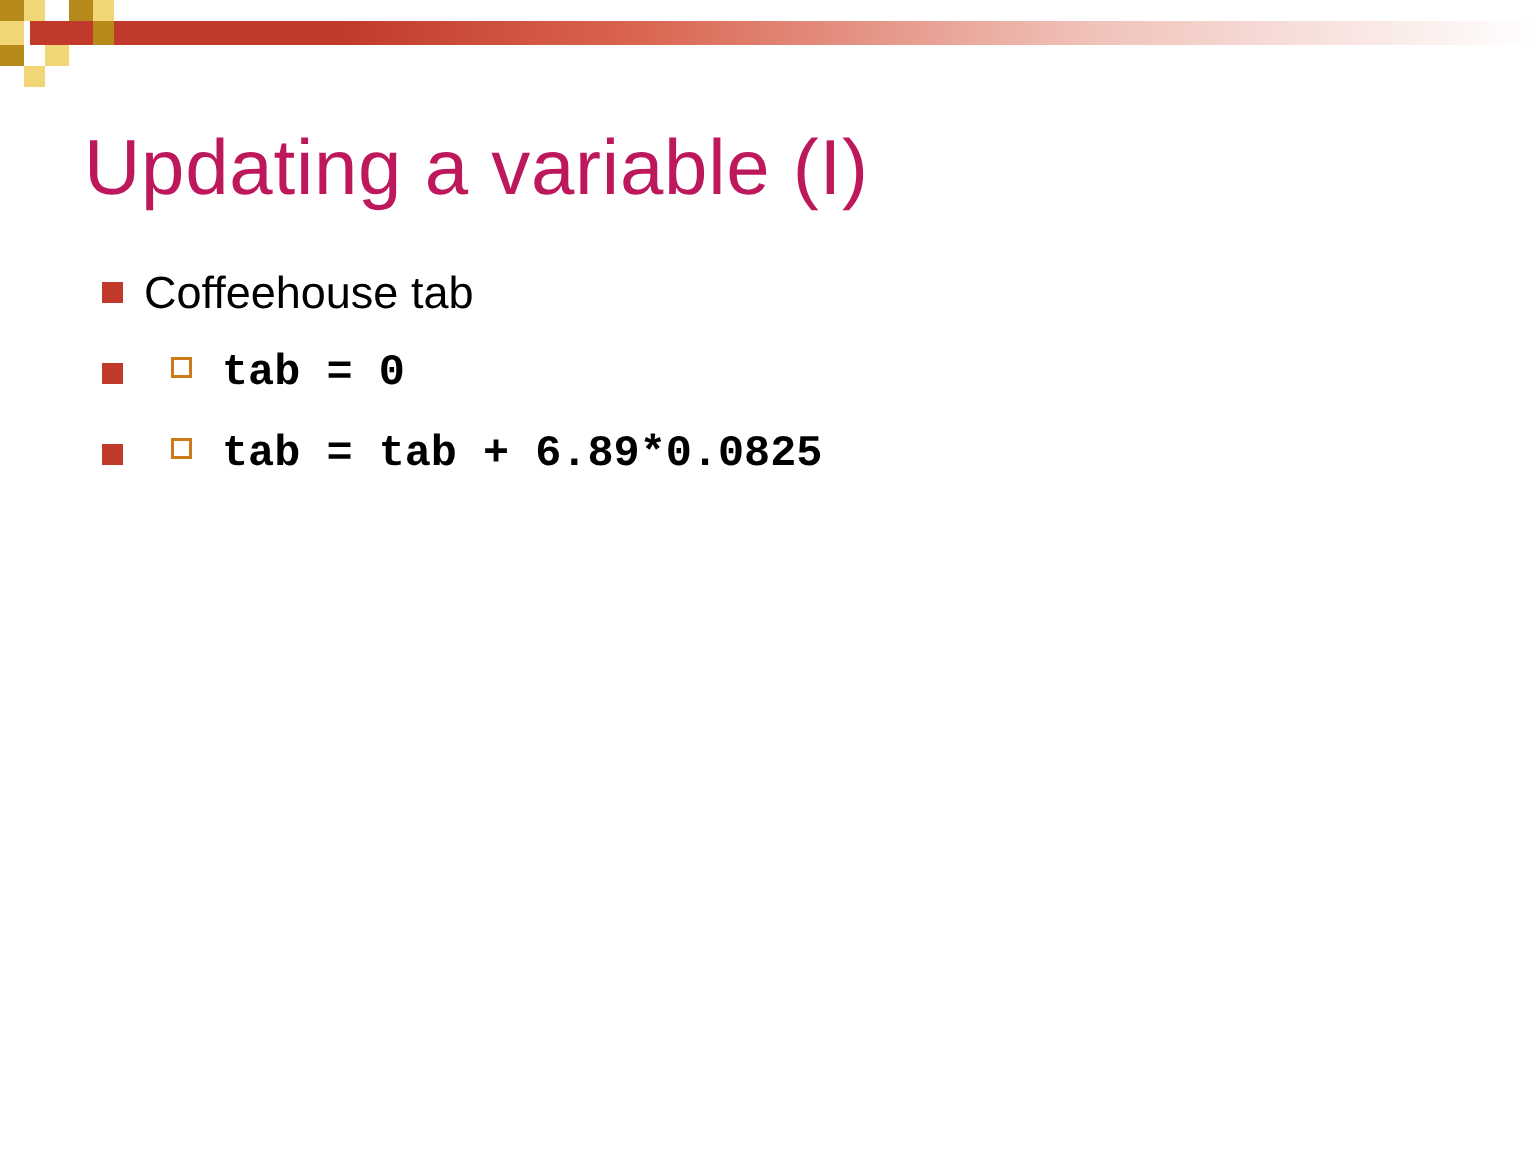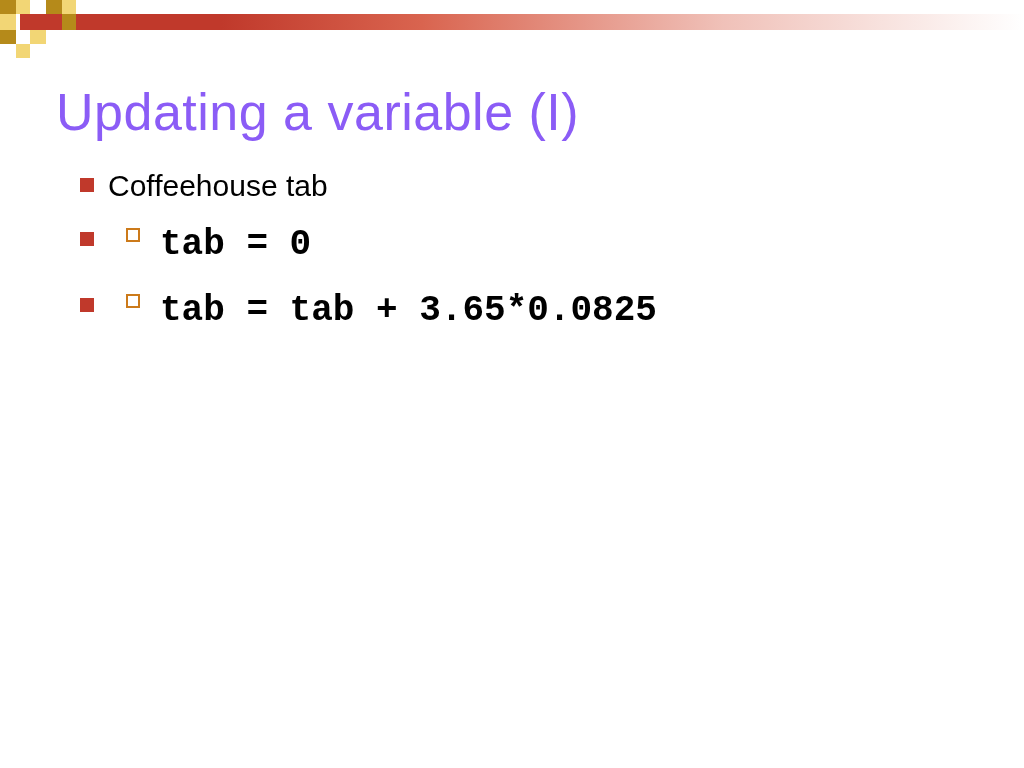--- a/index.html
+++ b/index.html
@@ -45,29 +45,29 @@
   
   .slide {
     position: absolute;
     top: 82px;
     left: 56px;
     width: 920px;
   }
   .title {
     font-size: 52px;
     font-weight: 400;
-    color: #8b5cf6;
-    margin: 0 0 20px 0;
+    color: #be185d;
+    margin: 0 0 30px 0;
     letter-spacing: 0.5px;
   }
 
   ul.outer {
     list-style: none;
     padding: 0;
-    margin: 12px;
+    margin: 0;
   }
   ul.outer > li {
     position: relative;
     padding-left: 40px;
     font-size: 30px;
     line-height: 1.6;
     color: #000;
     margin-bottom: 6px;
   }
   ul.outer > li::before {
@@ -83,21 +83,21 @@
   ul.inner {
     list-style: none;
     padding: 0;
     margin: 4px 0 8px 0;
   }
   ul.inner > li {
     position: relative;
     padding-left: 52px;
     font-family: "Courier New", Courier, monospace;
     font-weight: bold;
-    font-size: 36px;
+    font-size: 29px;
     line-height: 1.6;
     color: #000;
   }
   ul.inner > li::before {
     content: "";
     position: absolute;
     left: 18px;
     top: 12px;
     width: 14px;
     height: 14px;
@@ -140,18 +140,18 @@
       <ul class="inner">
         <li>tab = 0</li>
       </ul>
     </li>
 
     <li>
     </li>
 
     <li>
       <ul class="inner">
-        <li>tab =  tab + 3.65*0.0825</li>
+        <li>tab =  tab + 6.89*0.0825</li>
       </ul>
     </li>
 
   </ul>
 </div>
 
 </body></html>

